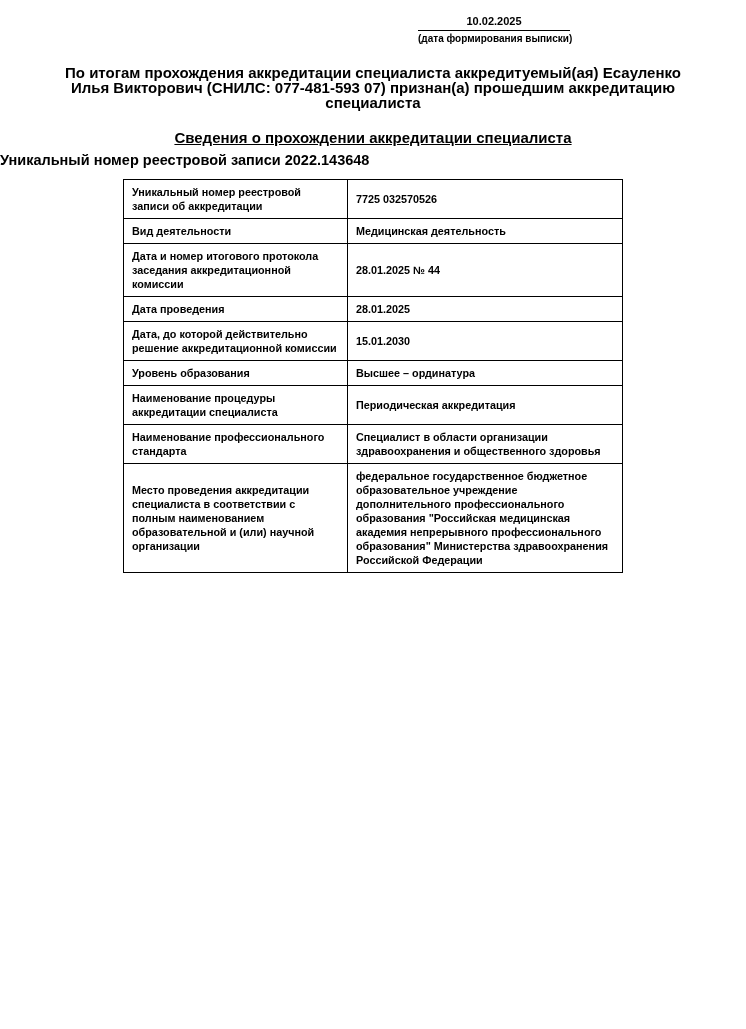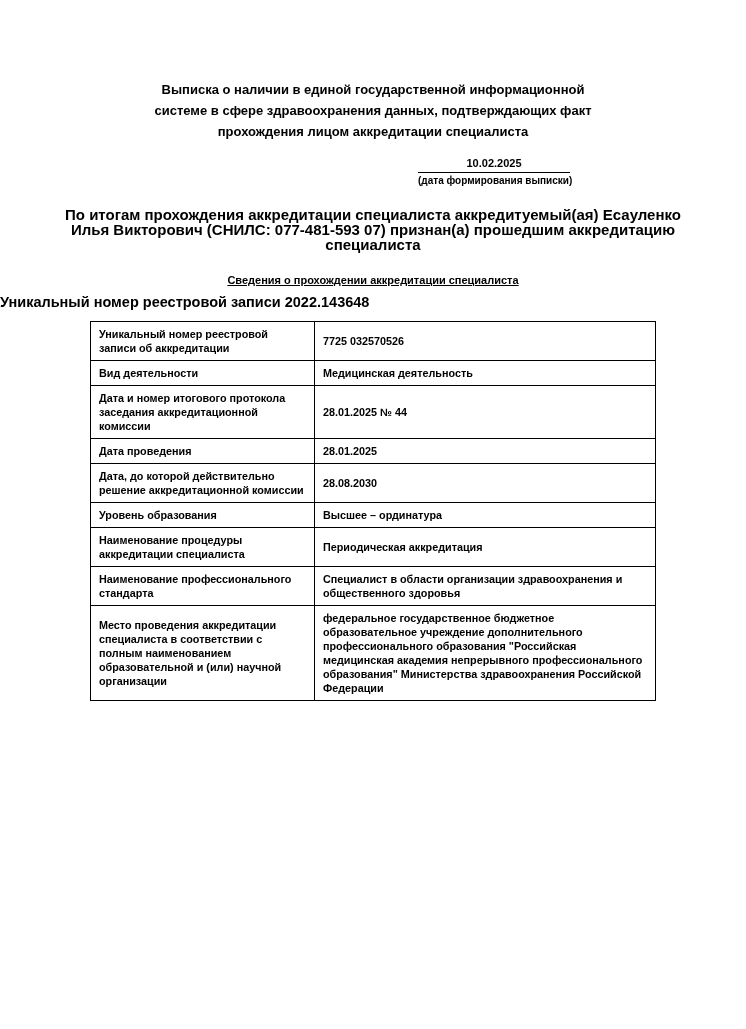--- a/index.html
+++ b/index.html
@@ -47,59 +47,54 @@
     margin: 19px auto 0 auto;
     max-width: 648px;
     text-align: center;
     font-size: 15px;
     font-weight: bold;
     line-height: 15px;
   }
   .section-heading {
     margin-top: 21px;
     text-align: center;
-    font-size: 11px;
+    font-size: 15px;
     font-weight: bold;
     text-decoration: underline;
     line-height: 14px;
   }
   .registry-heading {
     margin-top: 6px;
     text-align: left;
     font-size: 14.5px;
     font-weight: bold;
     line-height: 19px;
   }
   .info-table {
-    width: 566px;
+    width: 500px;
     margin: 9px auto 0 auto;
     border-collapse: collapse;
     font-size: 10.8px;
     font-weight: bold;
     line-height: 14px;
   }
   .info-table td {
     border: 1.5px solid #000000;
     padding: 5px 8px;
     vertical-align: middle;
   }
   .info-table td.label-cell {
     width: 224px;
   }
 </style>
 </head>
 <body>
 
 <div class="page">
 
-  <div class="doc-title">
-    <div>Выписка о наличии в единой государственной информационной</div>
-    <div>системе в сфере здравоохранения данных, подтверждающих факт</div>
-    <div>прохождения лицом аккредитации специалиста</div>
-  </div>
 
   <div class="date-block">
     <div class="date-value">10.02.2025</div>
     <div class="date-caption">(дата формирования выписки)</div>
   </div>
 
   <p class="intro">По итогам прохождения аккредитации специалиста аккредитуемый(ая) Есауленко Илья Викторович (СНИЛС: 077-481-593 07) признан(а) прошедшим аккредитацию специалиста</p>
 
   <div class="section-heading">Сведения о прохождении аккредитации специалиста</div>
 
@@ -118,21 +113,21 @@
       <tr>
         <td class="label-cell">Дата и номер итогового протокола заседания аккредитационной комиссии</td>
         <td class="value-cell">28.01.2025 № 44</td>
       </tr>
       <tr>
         <td class="label-cell">Дата проведения</td>
         <td class="value-cell">28.01.2025</td>
       </tr>
       <tr>
         <td class="label-cell">Дата, до которой действительно решение аккредитационной комиссии</td>
-        <td class="value-cell">28.08.2030</td>
+        <td class="value-cell">15.01.2030</td>
       </tr>
       <tr>
         <td class="label-cell">Уровень образования</td>
         <td class="value-cell">Высшее – ординатура</td>
       </tr>
       <tr>
         <td class="label-cell">Наименование процедуры аккредитации специалиста</td>
         <td class="value-cell">Периодическая аккредитация</td>
       </tr>
       <tr>

